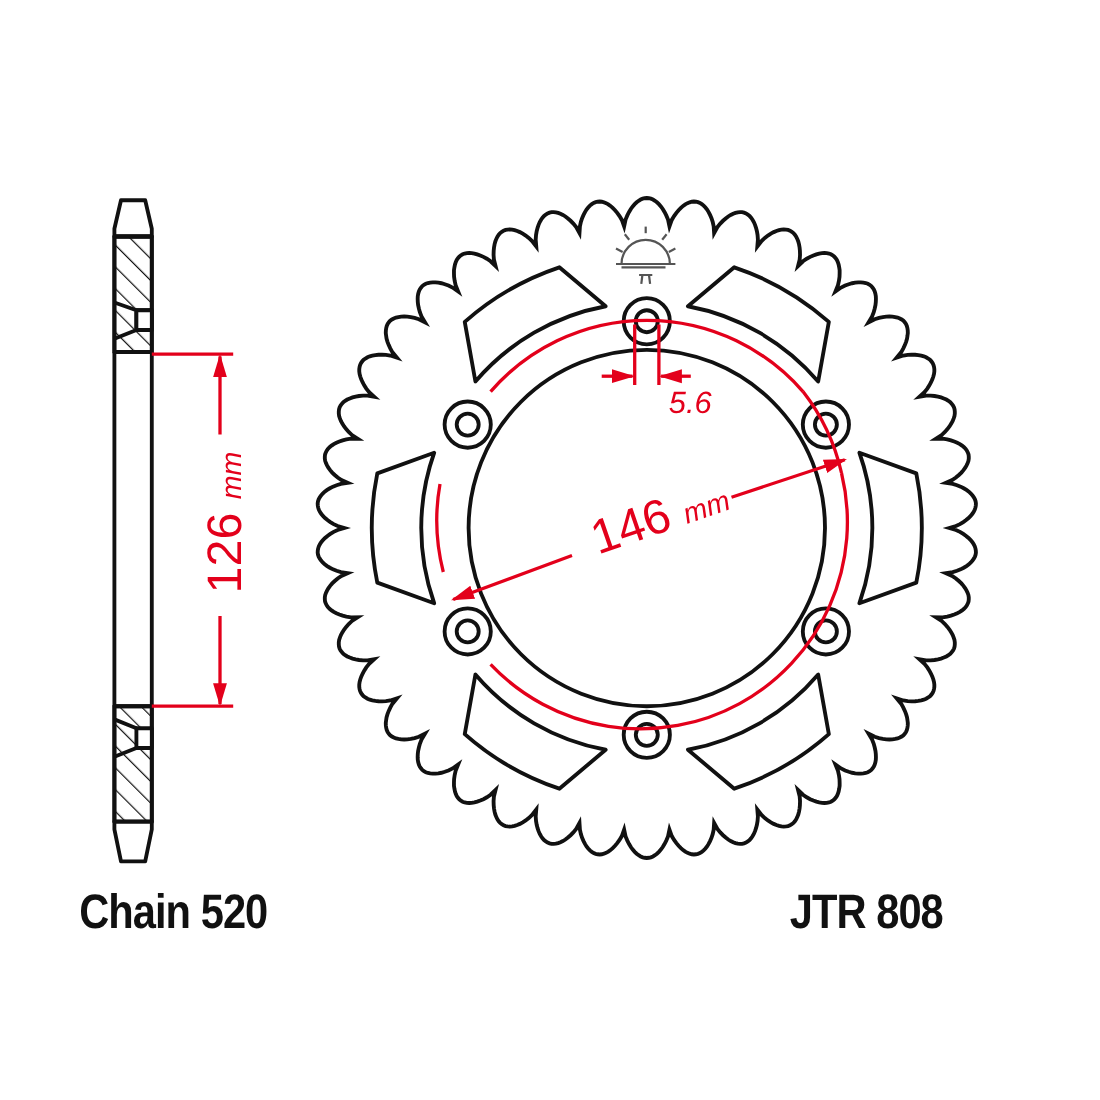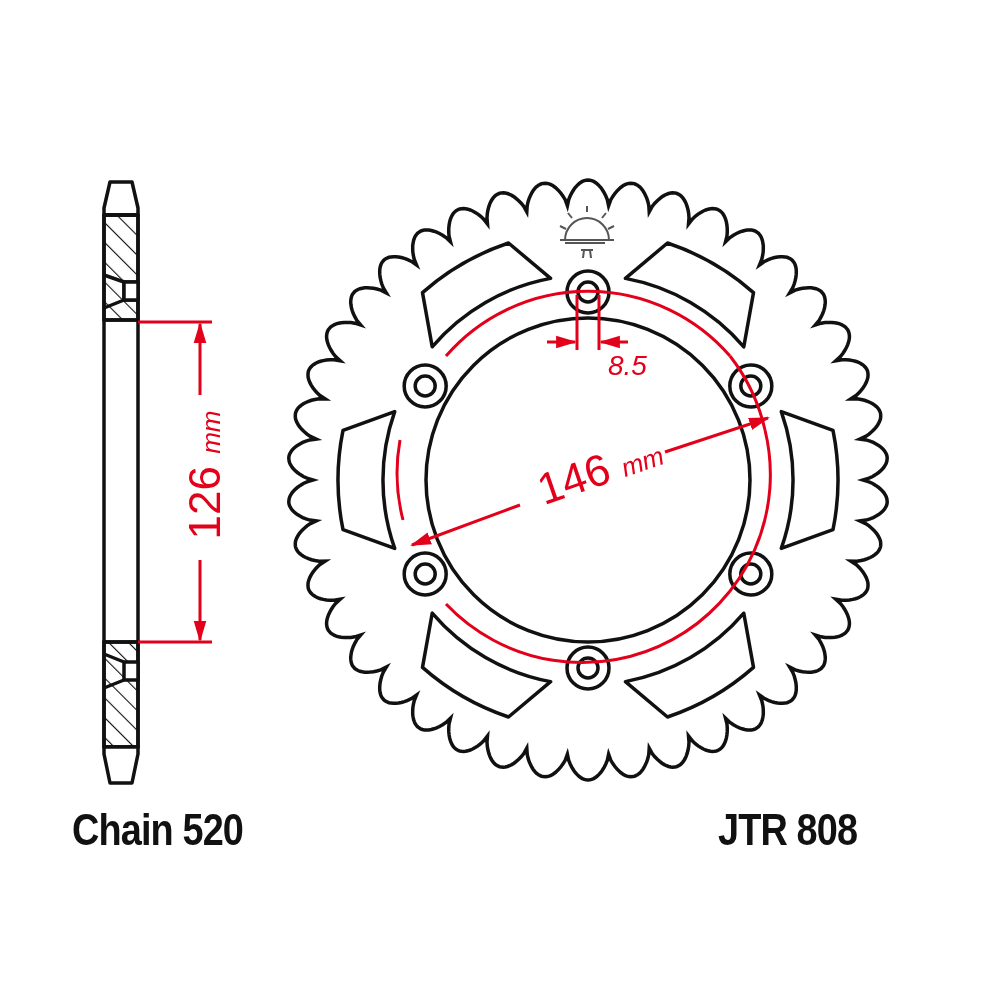--- a/index.html
+++ b/index.html
@@ -107,16 +107,16 @@
 
     <line x1="577" y1="295" x2="577" y2="350"></line>
     <line x1="599" y1="295" x2="599" y2="350"></line>
     <line x1="547" y1="342" x2="575" y2="342" marker-end="url(#arr)"></line>
     <line x1="628" y1="342" x2="601" y2="342" marker-end="url(#arr)"></line>
   </g>
 </svg>
 
 <div id="dim-126" class="dim"><span>126</span> <span class="unit">mm</span></div>
 <div id="dim-146" class="dim"><span>146</span> <span class="unit">mm</span></div>
-<div id="dim-85" class="dim">8.5</div>
+<div id="dim-85" class="dim">5.6</div>
 
 <div id="chain-label" class="label">Chain 520</div>
 <div id="part-label" class="label">JTR 808</div>
 
 </body></html>

